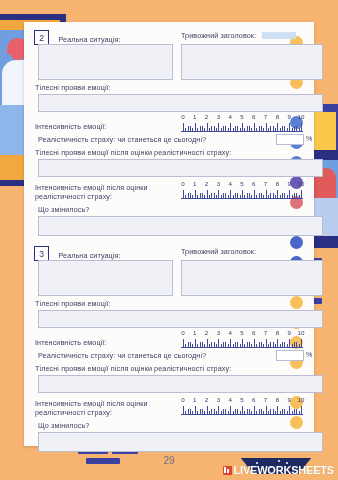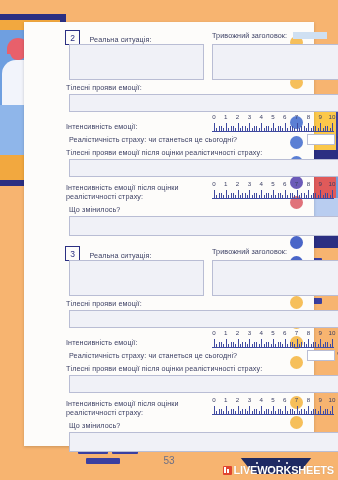--- a/index.html
+++ b/index.html
@@ -36,21 +36,21 @@
   .art-boat .dot{position:absolute;width:2px;height:2px;border-radius:50%;background:#fff;}
 
   
   .sheet{
     position:absolute;left:24px;top:22px;width:290px;height:424px;
     background:#fdfcfa;box-shadow:0 1px 3px rgba(0,0,0,.18);
   }
   .punch-col{position:absolute;right:8px;top:0;width:18px;height:100%;}
   .punch{position:absolute;left:2px;width:13px;height:13px;border-radius:50%;}
 
-  .content{position:absolute;left:0;top:0;width:272px;height:100%;padding:0;margin-left:31px;}
+  .content{position:absolute;left:0;top:0;width:272px;height:100%;padding:0;}
 
   
   .block{position:absolute;left:10px;width:258px;}
   .row{position:relative;}
   .num-box{
     display:inline-flex;align-items:center;justify-content:center;
     width:13px;height:13px;border:1px solid #2b2f82;color:#2b2f82;
     font-size:8.5px;line-height:1;vertical-align:middle;
   }
   .lbl{color:#3b3f63;font-size:7.2px;letter-spacing:.1px;white-space:nowrap;}
@@ -521,18 +521,18 @@
         <span class="lbl" style="position:absolute;left:4px;top:1px;">Що змінилось?</span>
       </div>
       <div class="row" style="height:22px;">
         <div class="field" style="position:absolute;left:4px;top:0;width:283px;height:18px;"></div>
       </div>
     </div>
 
   </div>
 </div>
 
-<div class="pagenum">53</div>
+<div class="pagenum">29</div>
 
 <div class="wm">
   <span class="wm-mark"></span>
   <span class="wm-text">LIVEWORKSHEETS</span>
 </div>
 
 </body></html>

